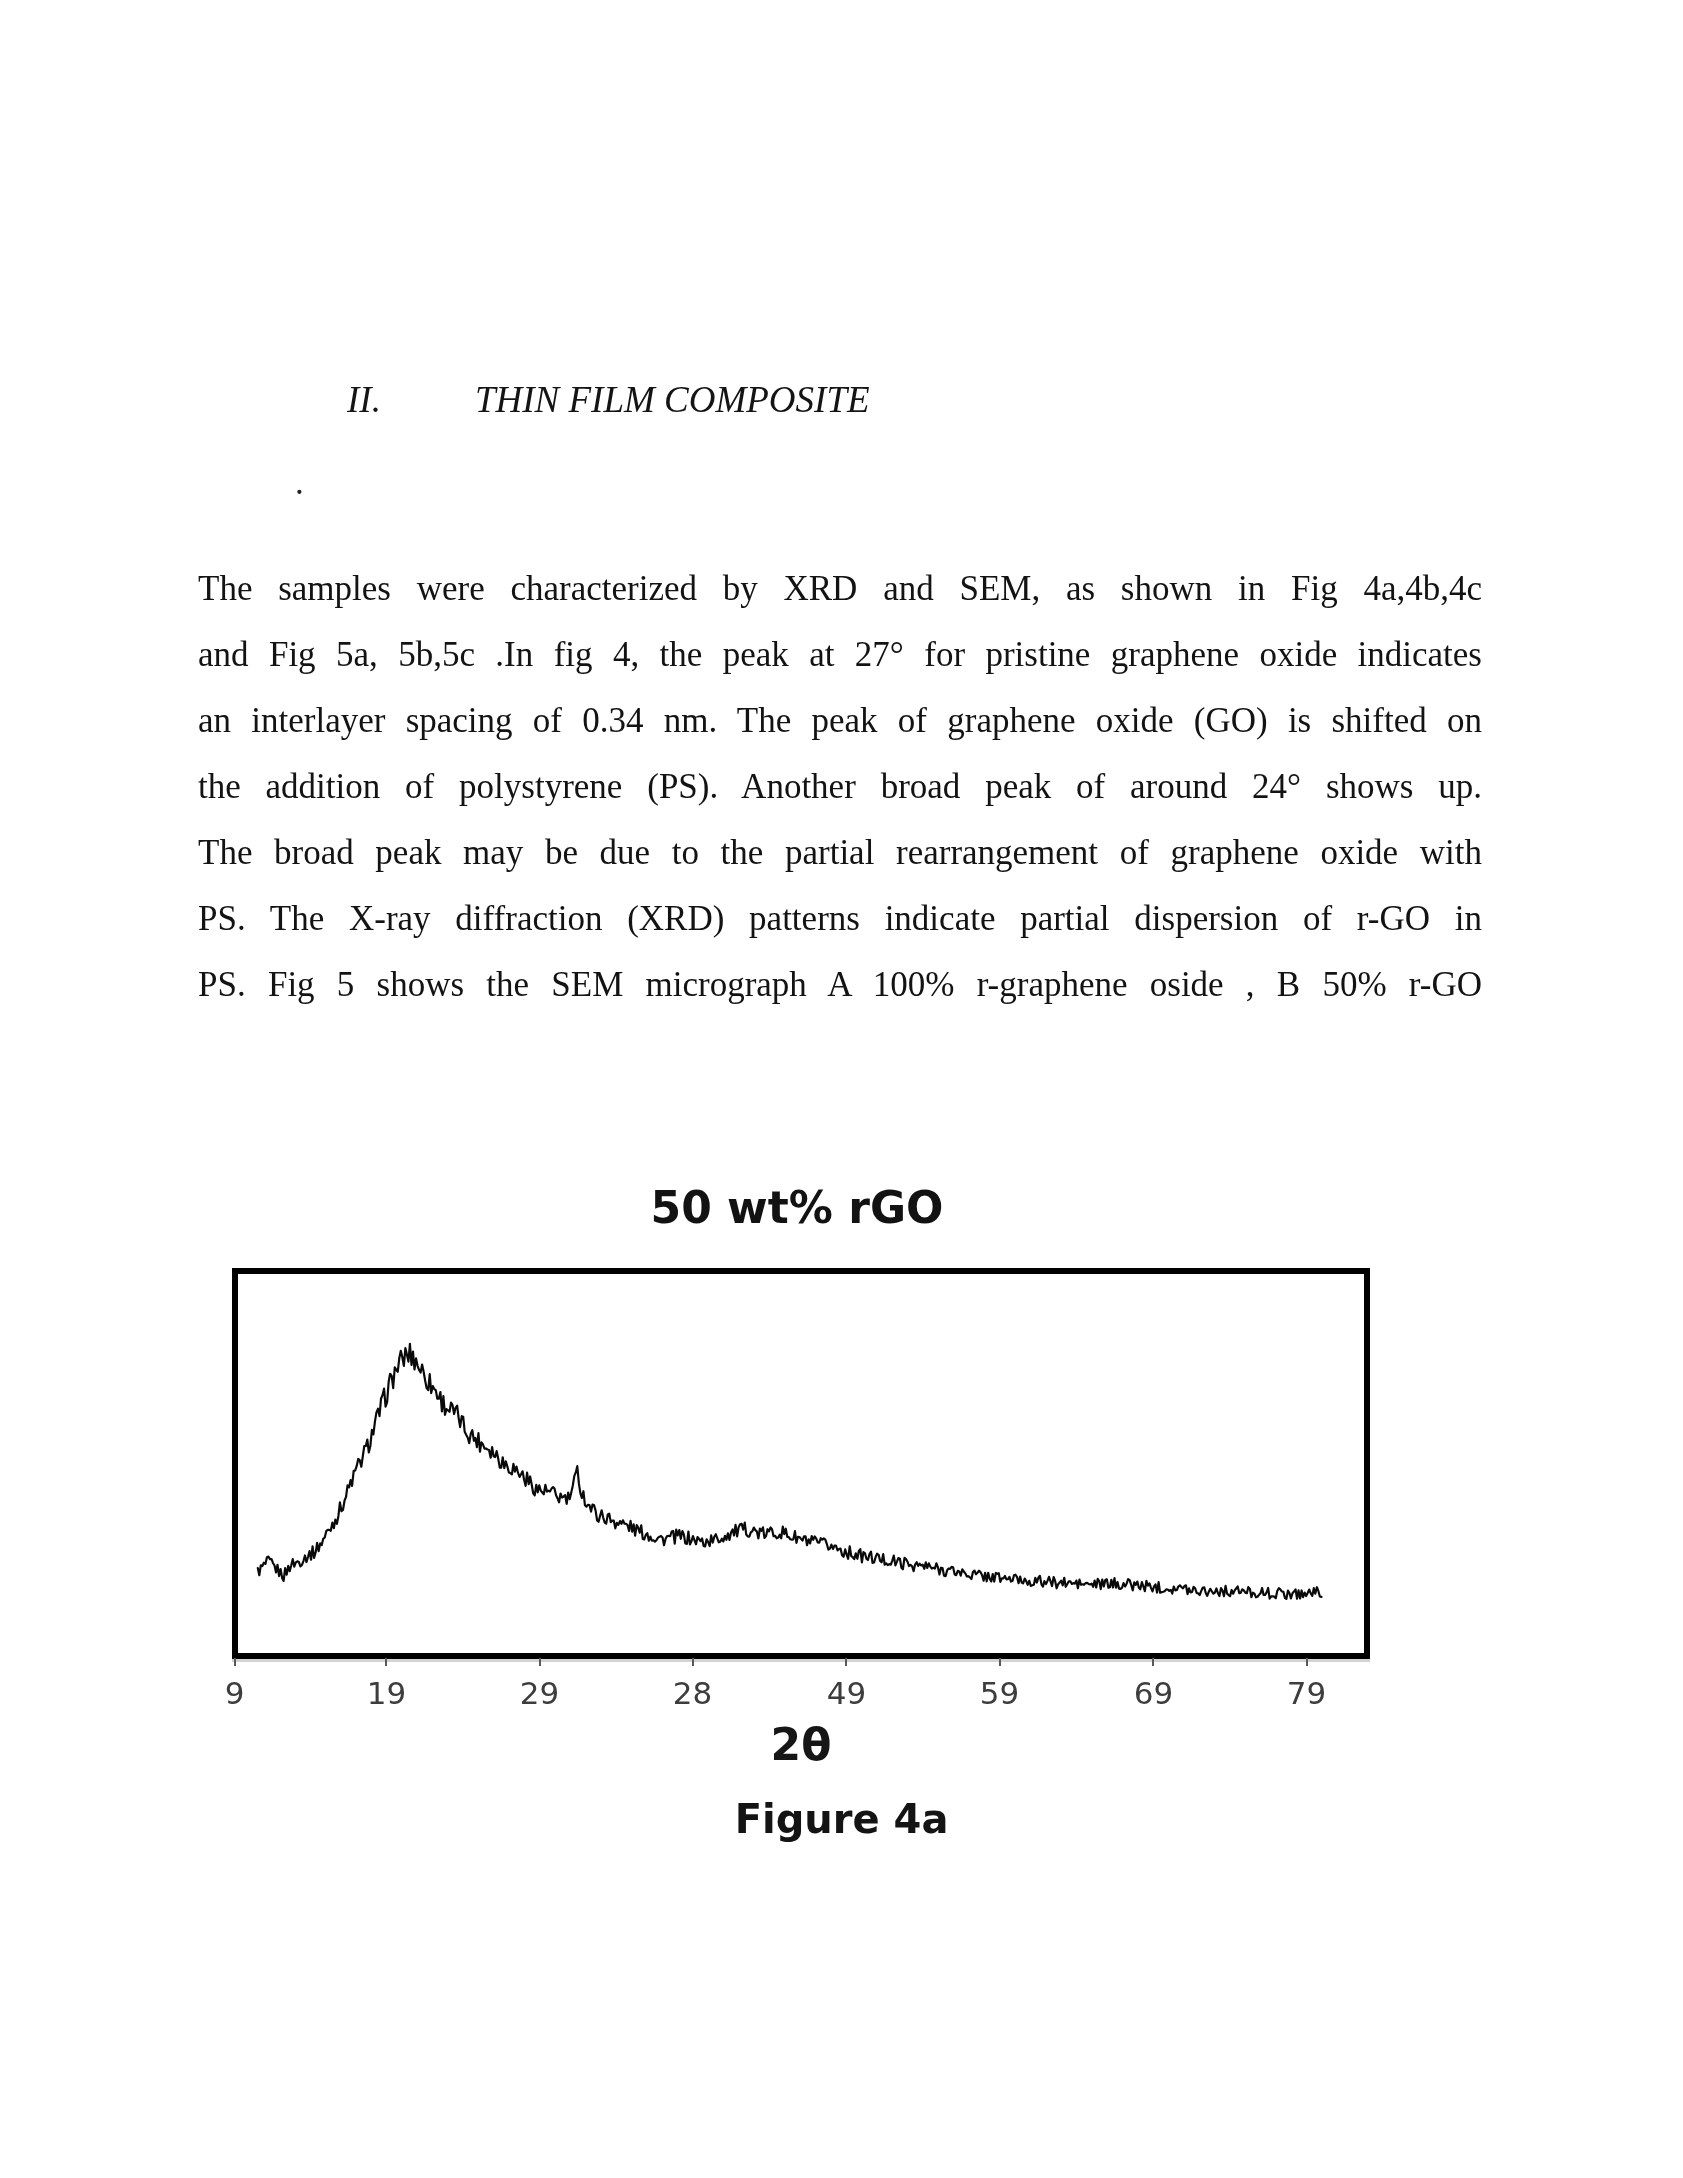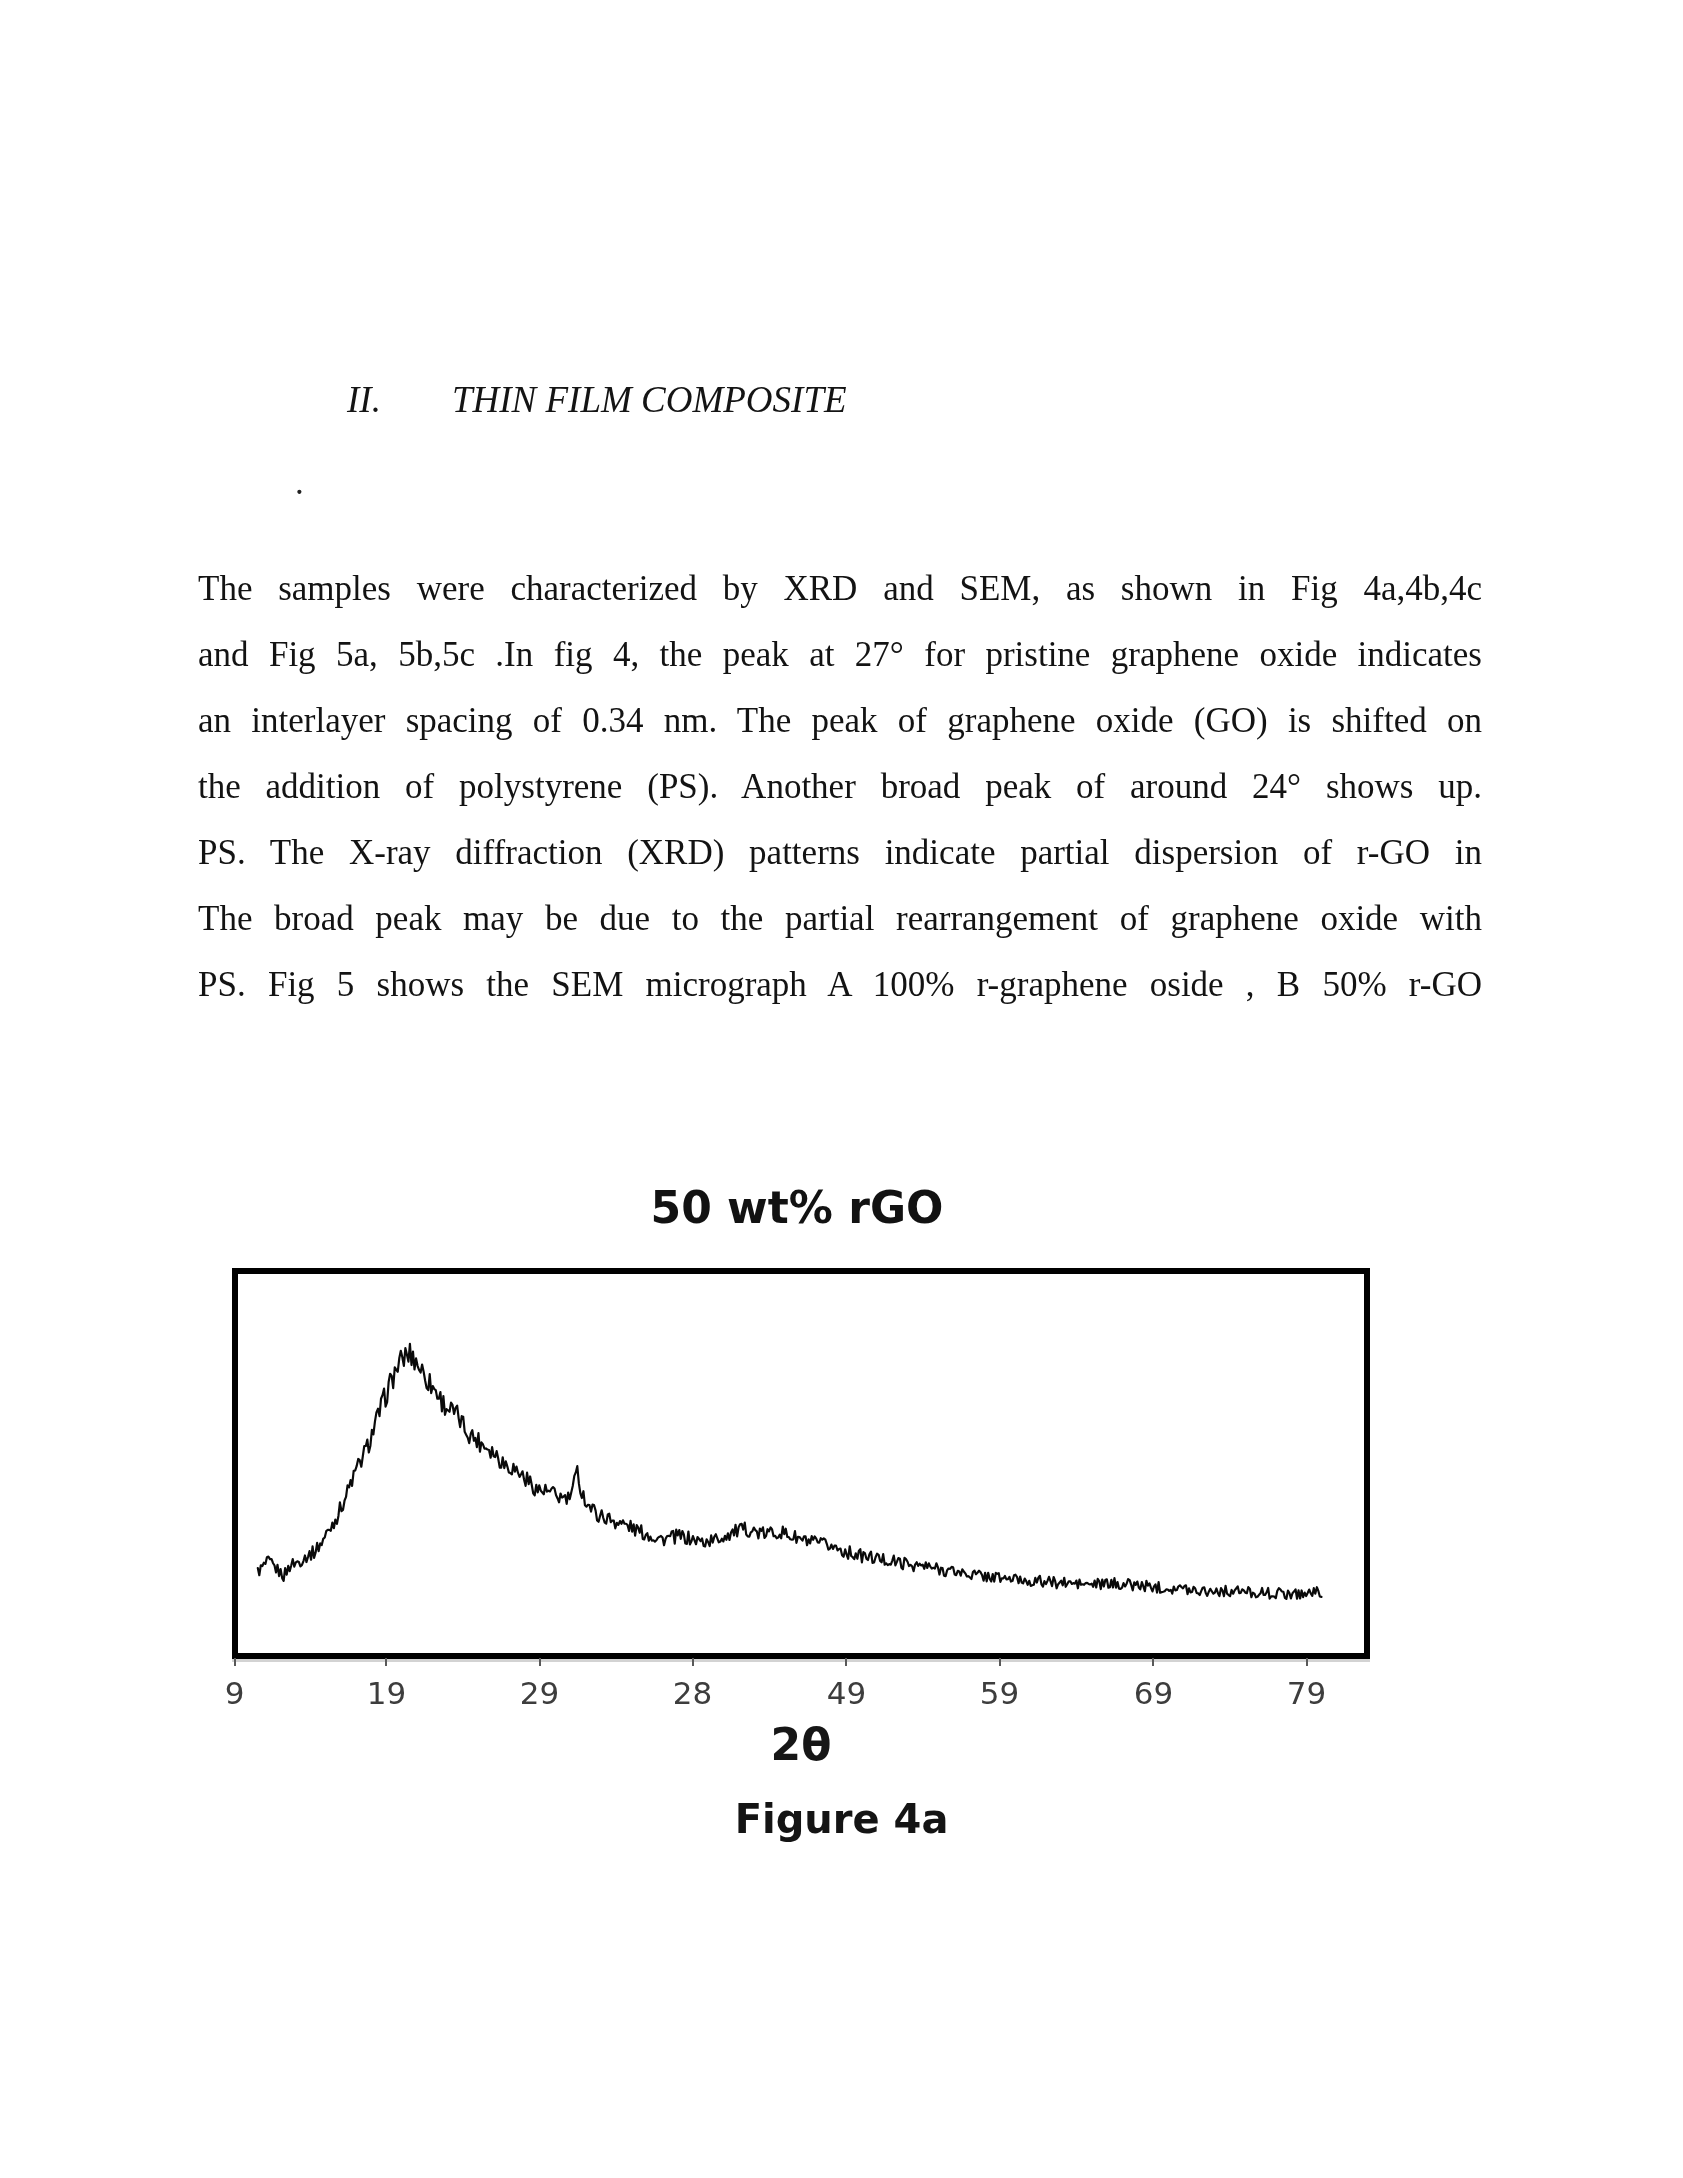--- a/index.html
+++ b/index.html
@@ -7,21 +7,21 @@
     width:1683px;height:2178px;
     background:#ffffff;
     position:relative;
     overflow:hidden;
     font-family:"Liberation Serif", serif;
     color:#111;
   }
   
   .heading{
     position:absolute;left:347px;top:378px;
-    display:flex;gap:71px;
+    display:flex;gap:94px;
     font-style:italic;
     font-size:37px;line-height:44px;
     color:#141414;
     white-space:nowrap;
   }
   .stray-dot{
     position:absolute;left:295px;top:463px;
     font-size:35px;color:#222;
   }
   
@@ -86,22 +86,22 @@
   <span>THIN FILM COMPOSITE</span>
 </div>
 
 <span class="stray-dot">.</span>
 
 <div class="paragraph">
   <div class="pline">The samples were characterized by XRD and SEM, as shown in Fig 4a,4b,4c</div>
   <div class="pline">and Fig 5a, 5b,5c .In fig 4, the peak at 27° for pristine graphene oxide indicates</div>
   <div class="pline">an interlayer spacing of 0.34 nm. The peak of graphene oxide (GO) is shifted on</div>
   <div class="pline">the addition of polystyrene (PS). Another broad peak of around 24° shows up.</div>
+  <div class="pline">The broad peak may be due to the partial rearrangement of graphene oxide with</div>
   <div class="pline">PS. The X-ray diffraction (XRD) patterns indicate partial dispersion of r-GO in</div>
-  <div class="pline">The broad peak may be due to the partial rearrangement of graphene oxide with</div>
   <div class="pline">PS. Fig 5 shows the SEM micrograph A 100% r-graphene oside , B 50% r-GO</div>
 </div>
 
 <div class="fig-title">50 wt% rGO</div>
 
 <div class="chart-box">
   <svg viewBox="0 0 1137 383" preserveAspectRatio="none">
     <polyline fill="none" stroke="#0a0a0a" stroke-width="2.2" stroke-linejoin="round" stroke-linecap="round" points="20.0,297.1 21.5,304.4 23.0,294.4 24.6,295.1 26.1,291.8 27.7,293.0 29.2,286.2 30.7,285.6 32.3,288.2 33.8,288.0 35.3,292.0 36.9,294.6 38.4,301.6 39.9,293.9 41.5,305.3 43.0,298.1 44.6,307.4 46.1,310.1 47.6,297.1 49.2,303.8 50.7,294.9 52.2,300.3 53.8,294.4 55.3,288.1 56.8,295.7 58.4,291.4 59.9,290.3 61.5,291.1 63.0,295.5 64.5,294.3 66.1,290.1 67.6,284.4 69.1,291.1 70.7,286.0 72.2,280.1 73.8,288.7 75.3,275.2 76.8,286.9 78.4,281.5 79.9,271.7 81.4,280.1 83.0,272.2 84.5,274.0 86.0,267.7 87.6,266.2 89.1,259.9 90.7,258.5 92.2,258.6 93.7,259.5 95.3,251.2 96.8,256.9 98.3,248.1 99.9,252.5 101.4,244.5 102.9,230.8 104.5,239.7 106.0,238.5 107.6,228.9 109.1,225.3 110.6,213.6 112.2,215.6 113.7,208.2 115.2,214.2 116.8,198.9 118.3,198.6 119.8,194.2 121.4,186.9 122.9,188.1 124.5,194.8 126.0,184.4 127.5,173.8 129.1,173.8 130.6,167.3 132.1,180.4 133.7,173.5 135.2,157.6 136.7,162.2 138.3,149.0 139.8,139.9 141.4,136.1 142.9,143.6 144.4,126.1 146.0,122.2 147.5,115.8 149.0,134.0 150.6,129.6 152.1,109.2 153.6,100.8 155.2,103.0 156.7,115.4 158.3,94.2 159.8,96.9 161.3,98.8 162.9,84.8 164.4,77.6 165.9,83.9 167.5,92.9 169.0,74.9 170.6,81.5 172.1,88.5 173.6,70.6 175.2,92.0 176.7,78.3 178.2,96.5 179.8,85.3 181.3,92.8 182.8,96.9 184.4,99.6 185.9,91.5 187.5,99.0 189.0,107.9 190.5,115.4 192.1,117.4 193.6,101.1 195.1,120.3 196.7,113.2 198.2,116.3 199.7,117.4 201.3,126.0 202.8,126.0 204.4,119.3 205.9,138.9 207.4,123.4 209.0,142.3 210.5,136.6 212.0,137.7 213.6,139.3 215.1,130.0 216.6,132.3 218.2,141.5 219.7,135.2 221.3,133.0 222.8,145.6 224.3,154.7 225.9,143.7 227.4,144.2 228.9,159.5 230.5,162.6 232.0,165.5 233.5,170.9 235.1,161.2 236.6,157.8 238.2,168.5 239.7,165.6 241.2,175.0 242.8,160.8 244.3,179.6 245.8,170.1 247.4,172.3 248.9,176.5 250.4,176.3 252.0,177.4 253.5,177.8 255.1,185.7 256.6,174.9 258.1,184.2 259.7,185.0 261.2,179.0 262.7,186.2 264.3,195.7 265.8,195.6 267.3,185.2 268.9,196.1 270.4,189.4 272.0,194.6 273.5,200.6 275.0,201.2 276.6,202.4 278.1,191.8 279.6,199.7 281.2,194.6 282.7,200.8 284.3,205.0 285.8,202.4 287.3,199.4 288.9,207.9 290.4,214.1 291.9,200.8 293.5,212.4 295.0,204.6 296.5,212.5 298.1,221.6 299.6,223.7 301.2,213.0 302.7,220.7 304.2,213.5 305.8,219.1 307.3,220.8 308.8,222.6 310.4,213.0 311.9,219.9 313.4,219.0 315.0,219.7 316.5,217.0 318.1,215.3 319.6,216.8 321.1,223.3 322.7,226.8 324.2,230.7 325.7,221.8 327.3,225.9 328.8,224.9 330.3,223.4 331.9,232.2 333.4,220.8 335.0,227.5 336.5,220.9 338.0,214.2 339.6,204.0 341.1,200.5 342.6,194.2 344.2,211.6 345.7,221.5 347.2,226.4 348.8,219.5 350.3,233.6 351.9,235.1 353.4,233.2 354.9,233.5 356.5,240.1 358.0,233.0 359.5,233.4 361.1,239.1 362.6,249.1 364.1,250.4 365.7,244.1 367.2,238.8 368.8,246.3 370.3,251.3 371.8,252.2 373.4,243.0 374.9,242.2 376.4,250.8 378.0,249.2 379.5,249.3 381.0,257.0 382.6,251.5 384.1,253.6 385.7,249.7 387.2,252.4 388.7,248.9 390.3,252.3 391.8,252.4 393.3,253.6 394.9,259.7 396.4,249.4 398.0,260.4 399.5,252.9 401.0,264.4 402.6,253.7 404.1,256.3 405.6,261.5 407.2,254.0 408.7,267.7 410.2,268.3 411.8,263.5 413.3,261.9 414.9,269.5 416.4,265.3 417.9,269.5 419.5,269.1 421.0,270.4 422.5,269.1 424.1,266.4 425.6,265.6 427.1,264.7 428.7,266.3 430.2,274.1 431.8,267.6 433.3,264.8 434.8,264.7 436.4,265.0 437.9,260.2 439.4,259.6 441.0,272.4 442.5,258.3 444.0,264.1 445.6,258.7 447.1,267.7 448.7,259.7 450.2,263.1 451.7,272.4 453.3,272.7 454.8,260.2 456.3,273.3 457.9,270.1 459.4,264.9 460.9,268.9 462.5,273.1 464.0,265.8 465.6,267.8 467.1,269.9 468.6,267.2 470.2,274.9 471.7,275.4 473.2,268.1 474.8,271.0 476.3,274.9 477.8,264.2 479.4,271.4 480.9,265.7 482.5,263.0 484.0,267.1 485.5,271.1 487.1,270.3 488.6,267.5 490.1,270.3 491.7,264.5 493.2,268.6 494.7,262.1 496.3,268.8 497.8,261.2 499.4,258.2 500.9,264.2 502.4,253.4 504.0,265.2 505.5,255.9 507.0,253.0 508.6,252.4 510.1,258.3 511.7,251.3 513.2,263.3 514.7,265.1 516.3,265.5 517.8,261.2 519.3,260.1 520.9,256.2 522.4,258.8 523.9,260.1 525.5,267.2 527.0,257.2 528.6,259.5 530.1,256.0 531.6,266.7 533.2,264.9 534.7,257.9 536.2,260.1 537.8,256.1 539.3,258.2 540.8,265.0 542.4,264.5 543.9,267.1 545.5,266.4 547.0,263.5 548.5,267.1 550.1,255.2 551.6,262.9 553.1,257.4 554.7,265.8 556.2,265.9 557.7,268.1 559.3,268.4 560.8,268.2 562.4,259.8 563.9,271.7 565.4,265.6 567.0,265.8 568.5,267.7 570.0,269.4 571.6,265.0 573.1,265.1 574.6,274.1 576.2,268.2 577.7,272.3 579.3,264.9 580.8,268.6 582.3,265.2 583.9,267.5 585.4,271.3 586.9,271.6 588.5,267.0 590.0,268.4 591.5,267.1 593.1,268.4 594.6,272.9 596.2,278.6 597.7,277.5 599.2,273.5 600.8,277.9 602.3,274.5 603.8,274.4 605.4,279.3 606.9,277.9 608.4,277.4 610.0,284.2 611.5,285.8 613.1,278.3 614.6,283.6 616.1,287.8 617.7,275.1 619.2,285.0 620.7,286.2 622.3,288.2 623.8,282.3 625.4,287.8 626.9,279.9 628.4,278.0 630.0,291.4 631.5,281.0 633.0,282.0 634.6,287.8 636.1,289.0 637.6,283.3 639.2,280.6 640.7,291.9 642.3,291.6 643.8,286.2 645.3,282.7 646.9,283.8 648.4,289.9 649.9,291.3 651.5,283.1 653.0,293.8 654.5,292.4 656.1,294.2 657.6,293.2 659.2,293.8 660.7,289.6 662.2,284.6 663.8,294.4 665.3,290.9 666.8,287.1 668.4,287.8 669.9,296.8 671.4,298.4 673.0,286.8 674.5,288.1 676.1,290.8 677.6,295.1 679.1,293.9 680.7,295.3 682.2,300.3 683.7,293.6 685.3,291.3 686.8,295.0 688.3,292.8 689.9,294.5 691.4,293.8 693.0,297.9 694.5,291.3 696.0,297.0 697.6,292.4 699.1,295.7 700.6,297.7 702.2,296.9 703.7,297.7 705.2,292.3 706.8,296.4 708.3,303.7 709.9,296.8 711.4,297.1 712.9,304.8 714.5,305.3 716.0,299.6 717.5,297.6 719.1,298.0 720.6,295.9 722.1,296.3 723.7,303.7 725.2,304.3 726.8,299.9 728.3,300.6 729.8,304.8 731.4,298.5 732.9,300.6 734.4,302.5 736.0,305.7 737.5,305.4 739.1,306.7 740.6,308.2 742.1,301.2 743.7,299.7 745.2,303.4 746.7,301.9 748.3,299.9 749.8,301.3 751.3,304.2 752.9,310.0 754.4,301.9 756.0,310.6 757.5,301.9 759.0,308.0 760.6,310.7 762.1,303.2 763.6,310.9 765.2,302.1 766.7,303.0 768.2,302.4 769.8,311.1 771.3,307.5 772.9,307.5 774.4,305.2 775.9,308.6 777.5,308.4 779.0,306.1 780.5,310.8 782.1,310.1 783.6,304.5 785.1,303.9 786.7,306.4 788.2,312.4 789.8,305.8 791.3,311.7 792.8,312.6 794.4,307.8 795.9,310.4 797.4,314.1 799.0,310.0 800.5,315.2 802.0,314.6 803.6,314.0 805.1,307.0 806.7,311.8 808.2,306.8 809.7,305.0 811.3,313.7 812.8,315.9 814.3,310.4 815.9,313.3 817.4,310.1 818.9,306.0 820.5,310.6 822.0,315.4 823.6,306.2 825.1,310.1 826.6,317.6 828.2,313.5 829.7,311.7 831.2,309.9 832.8,314.6 834.3,307.0 835.8,316.1 837.4,313.3 838.9,310.5 840.5,310.6 842.0,313.2 843.5,312.4 845.1,312.9 846.6,309.8 848.1,317.6 849.7,308.9 851.2,314.1 852.8,313.5 854.3,314.1 855.8,312.4 857.4,312.1 858.9,313.2 860.4,313.7 862.0,312.9 863.5,316.1 865.0,309.8 866.6,316.8 868.1,308.1 869.7,310.6 871.2,318.4 872.7,308.7 874.3,315.7 875.8,309.3 877.3,308.5 878.9,317.0 880.4,316.5 881.9,309.0 883.5,316.8 885.0,307.4 886.6,317.0 888.1,311.3 889.6,317.9 891.2,318.2 892.7,317.0 894.2,312.4 895.8,315.7 897.3,313.0 898.8,308.3 900.4,309.4 901.9,314.1 903.5,319.7 905.0,311.6 906.5,314.2 908.1,310.8 909.6,316.8 911.1,318.7 912.7,311.3 914.2,315.7 915.7,320.6 917.3,310.0 918.8,315.0 920.4,312.7 921.9,317.2 923.4,320.8 925.0,315.7 926.5,313.7 928.0,322.0 929.6,311.4 931.1,322.1 932.6,321.5 934.2,321.1 935.7,320.6 937.3,318.7 938.8,318.8 940.3,320.2 941.9,319.2 943.4,323.0 944.9,315.8 946.5,319.8 948.0,319.4 949.5,315.8 951.1,314.6 952.6,316.3 954.2,317.6 955.7,315.3 957.2,314.6 958.8,323.5 960.3,317.6 961.8,321.8 963.4,321.4 964.9,316.2 966.5,317.6 968.0,322.3 969.5,322.7 971.1,324.4 972.6,320.5 974.1,317.1 975.7,316.6 977.2,322.4 978.7,325.3 980.3,321.0 981.8,318.1 983.4,320.8 984.9,323.1 986.4,321.9 988.0,317.8 989.5,322.5 991.0,325.4 992.6,317.5 994.1,319.9 995.6,325.6 997.2,315.1 998.7,323.0 1000.3,324.4 1001.8,325.5 1003.3,319.3 1004.9,323.1 1006.4,319.7 1007.9,317.8 1009.5,315.7 1011.0,322.5 1012.5,322.3 1014.1,318.6 1015.6,319.7 1017.2,322.0 1018.7,322.6 1020.2,316.4 1021.8,318.3 1023.3,326.6 1024.8,322.1 1026.4,323.0 1027.9,326.7 1029.4,326.2 1031.0,324.2 1032.5,322.7 1034.1,317.3 1035.6,324.3 1037.1,324.4 1038.7,321.6 1040.2,317.3 1041.7,328.0 1043.3,325.7 1044.8,325.7 1046.3,326.0 1047.9,327.6 1049.4,320.4 1051.0,317.5 1052.5,318.6 1054.0,320.8 1055.6,321.1 1057.1,327.2 1058.6,328.4 1060.2,320.0 1061.7,322.4 1063.2,327.8 1064.8,322.6 1066.3,320.9 1067.9,318.8 1069.4,328.2 1070.9,319.7 1072.5,327.9 1074.0,319.8 1075.5,326.5 1077.1,322.0 1078.6,325.4 1080.1,322.4 1081.7,318.9 1083.2,322.8 1084.8,325.3 1086.3,317.5 1087.8,323.1 1089.4,316.5 1090.9,320.3 1092.4,325.9 1094.0,326.3"></polyline>
   </svg>
 </div>

